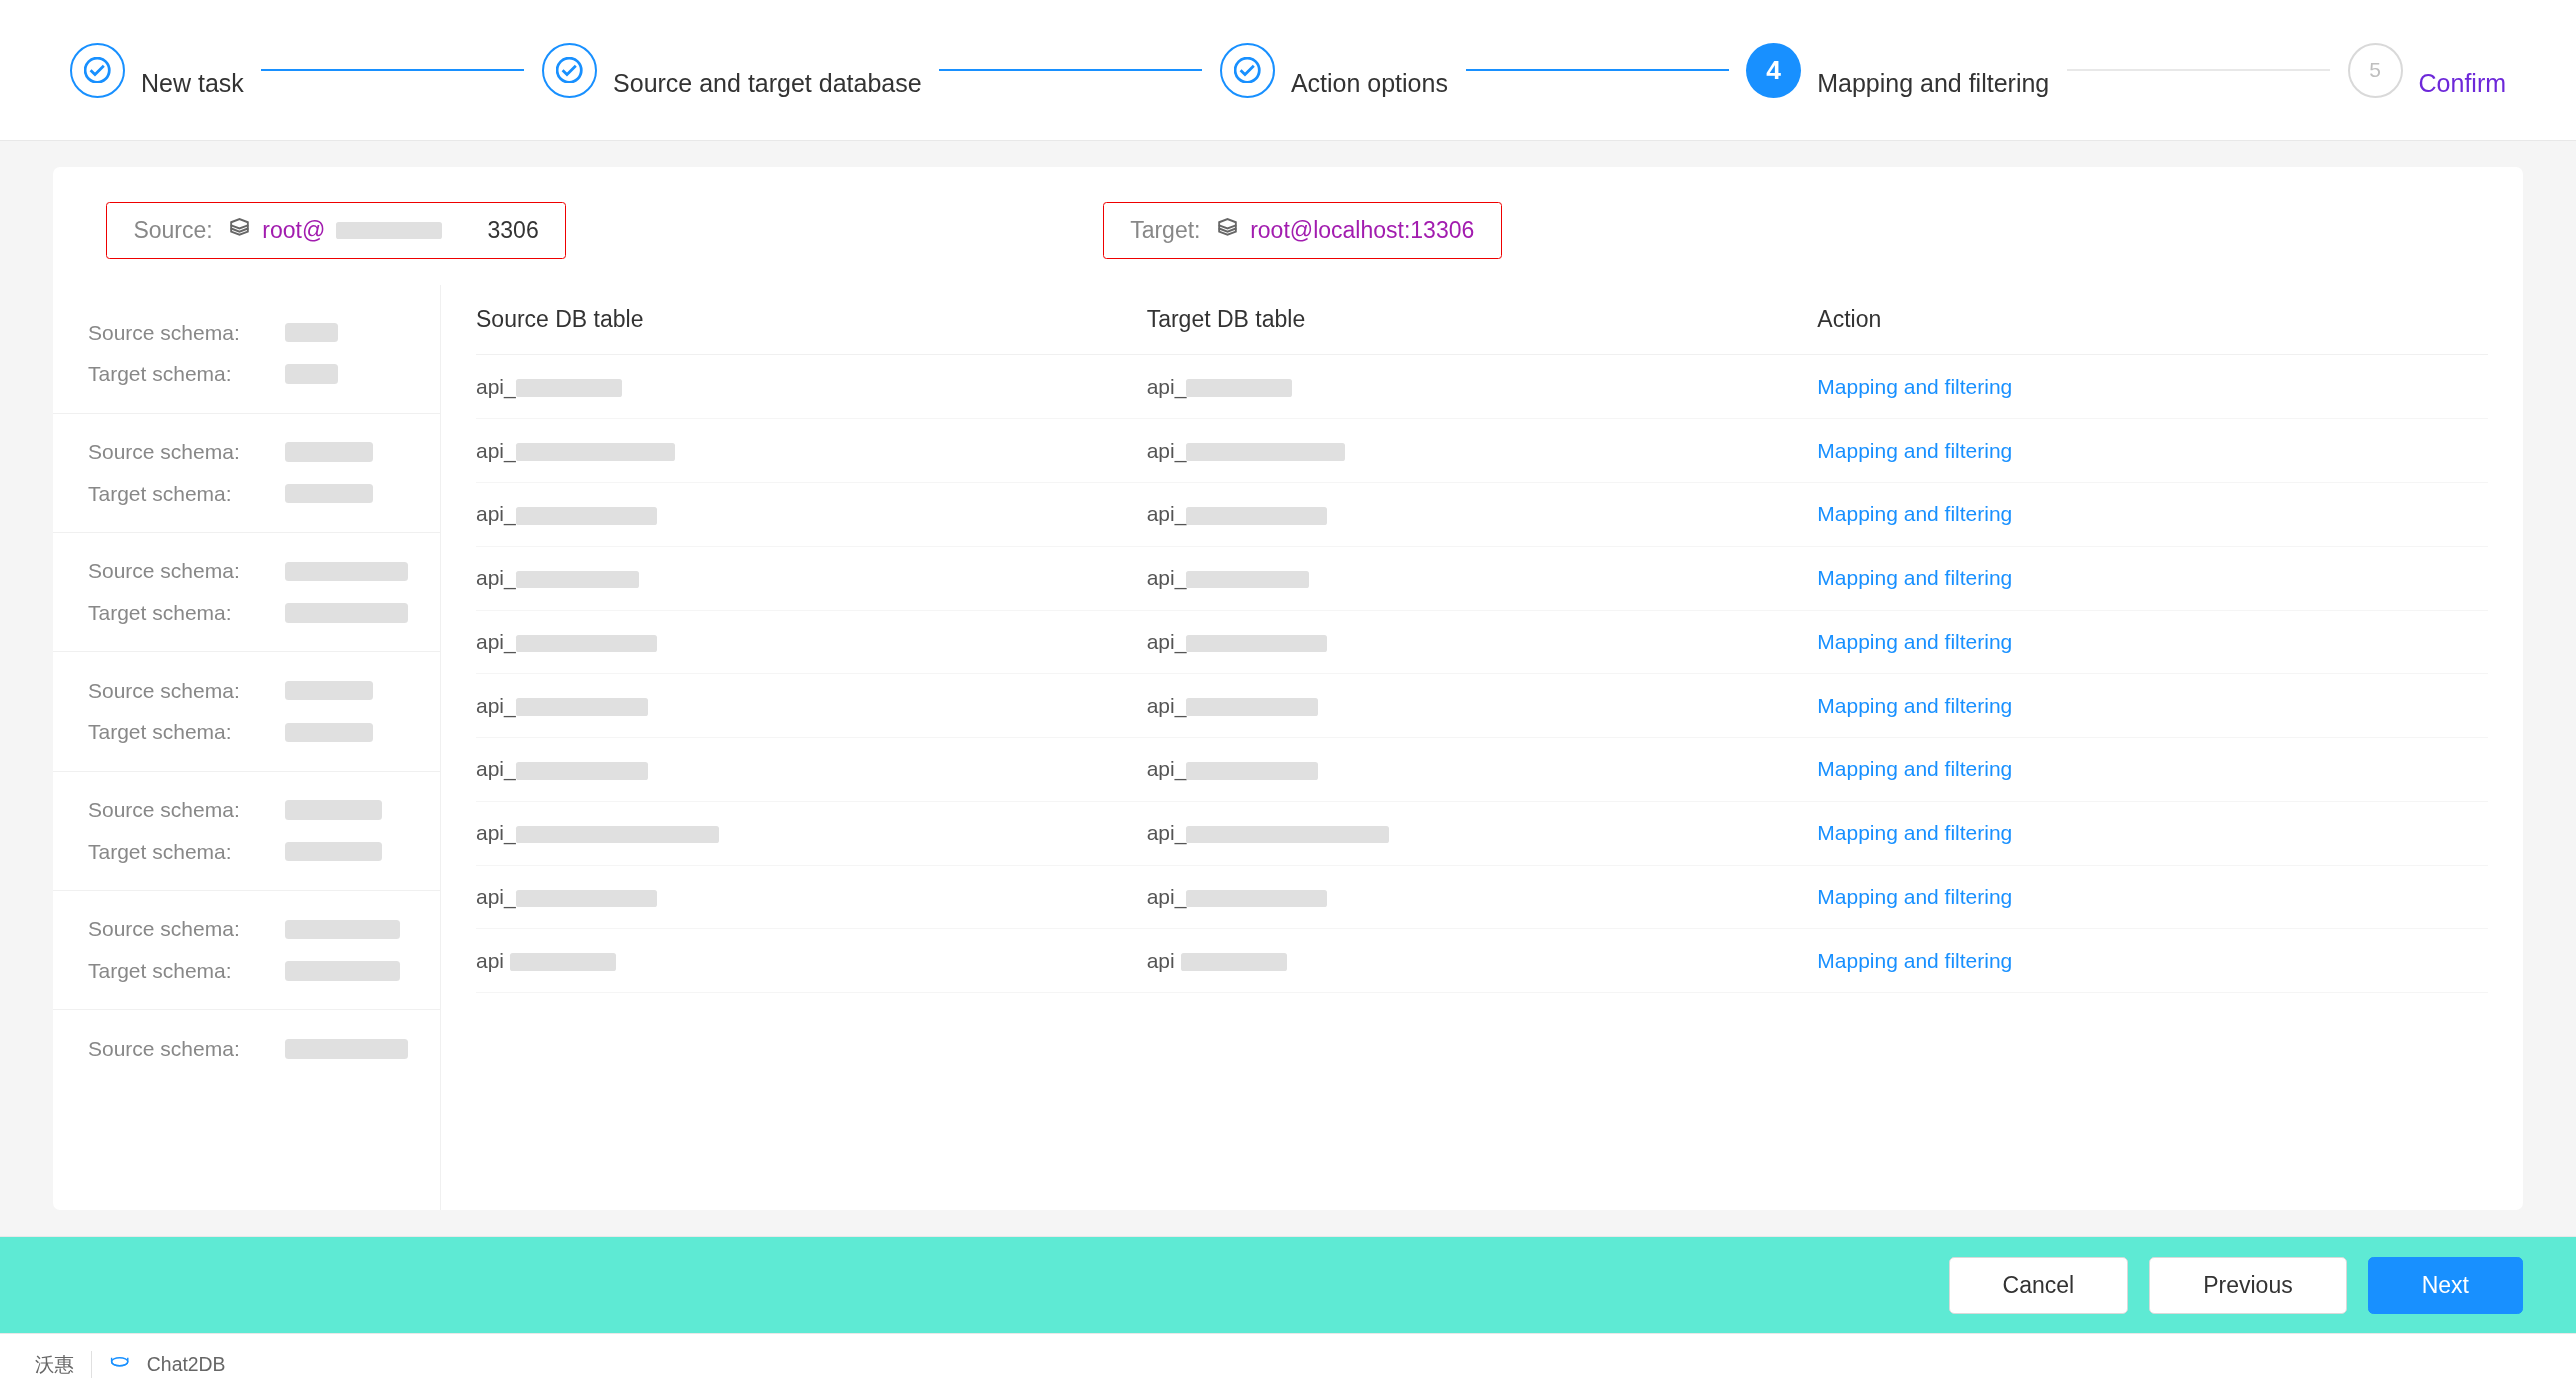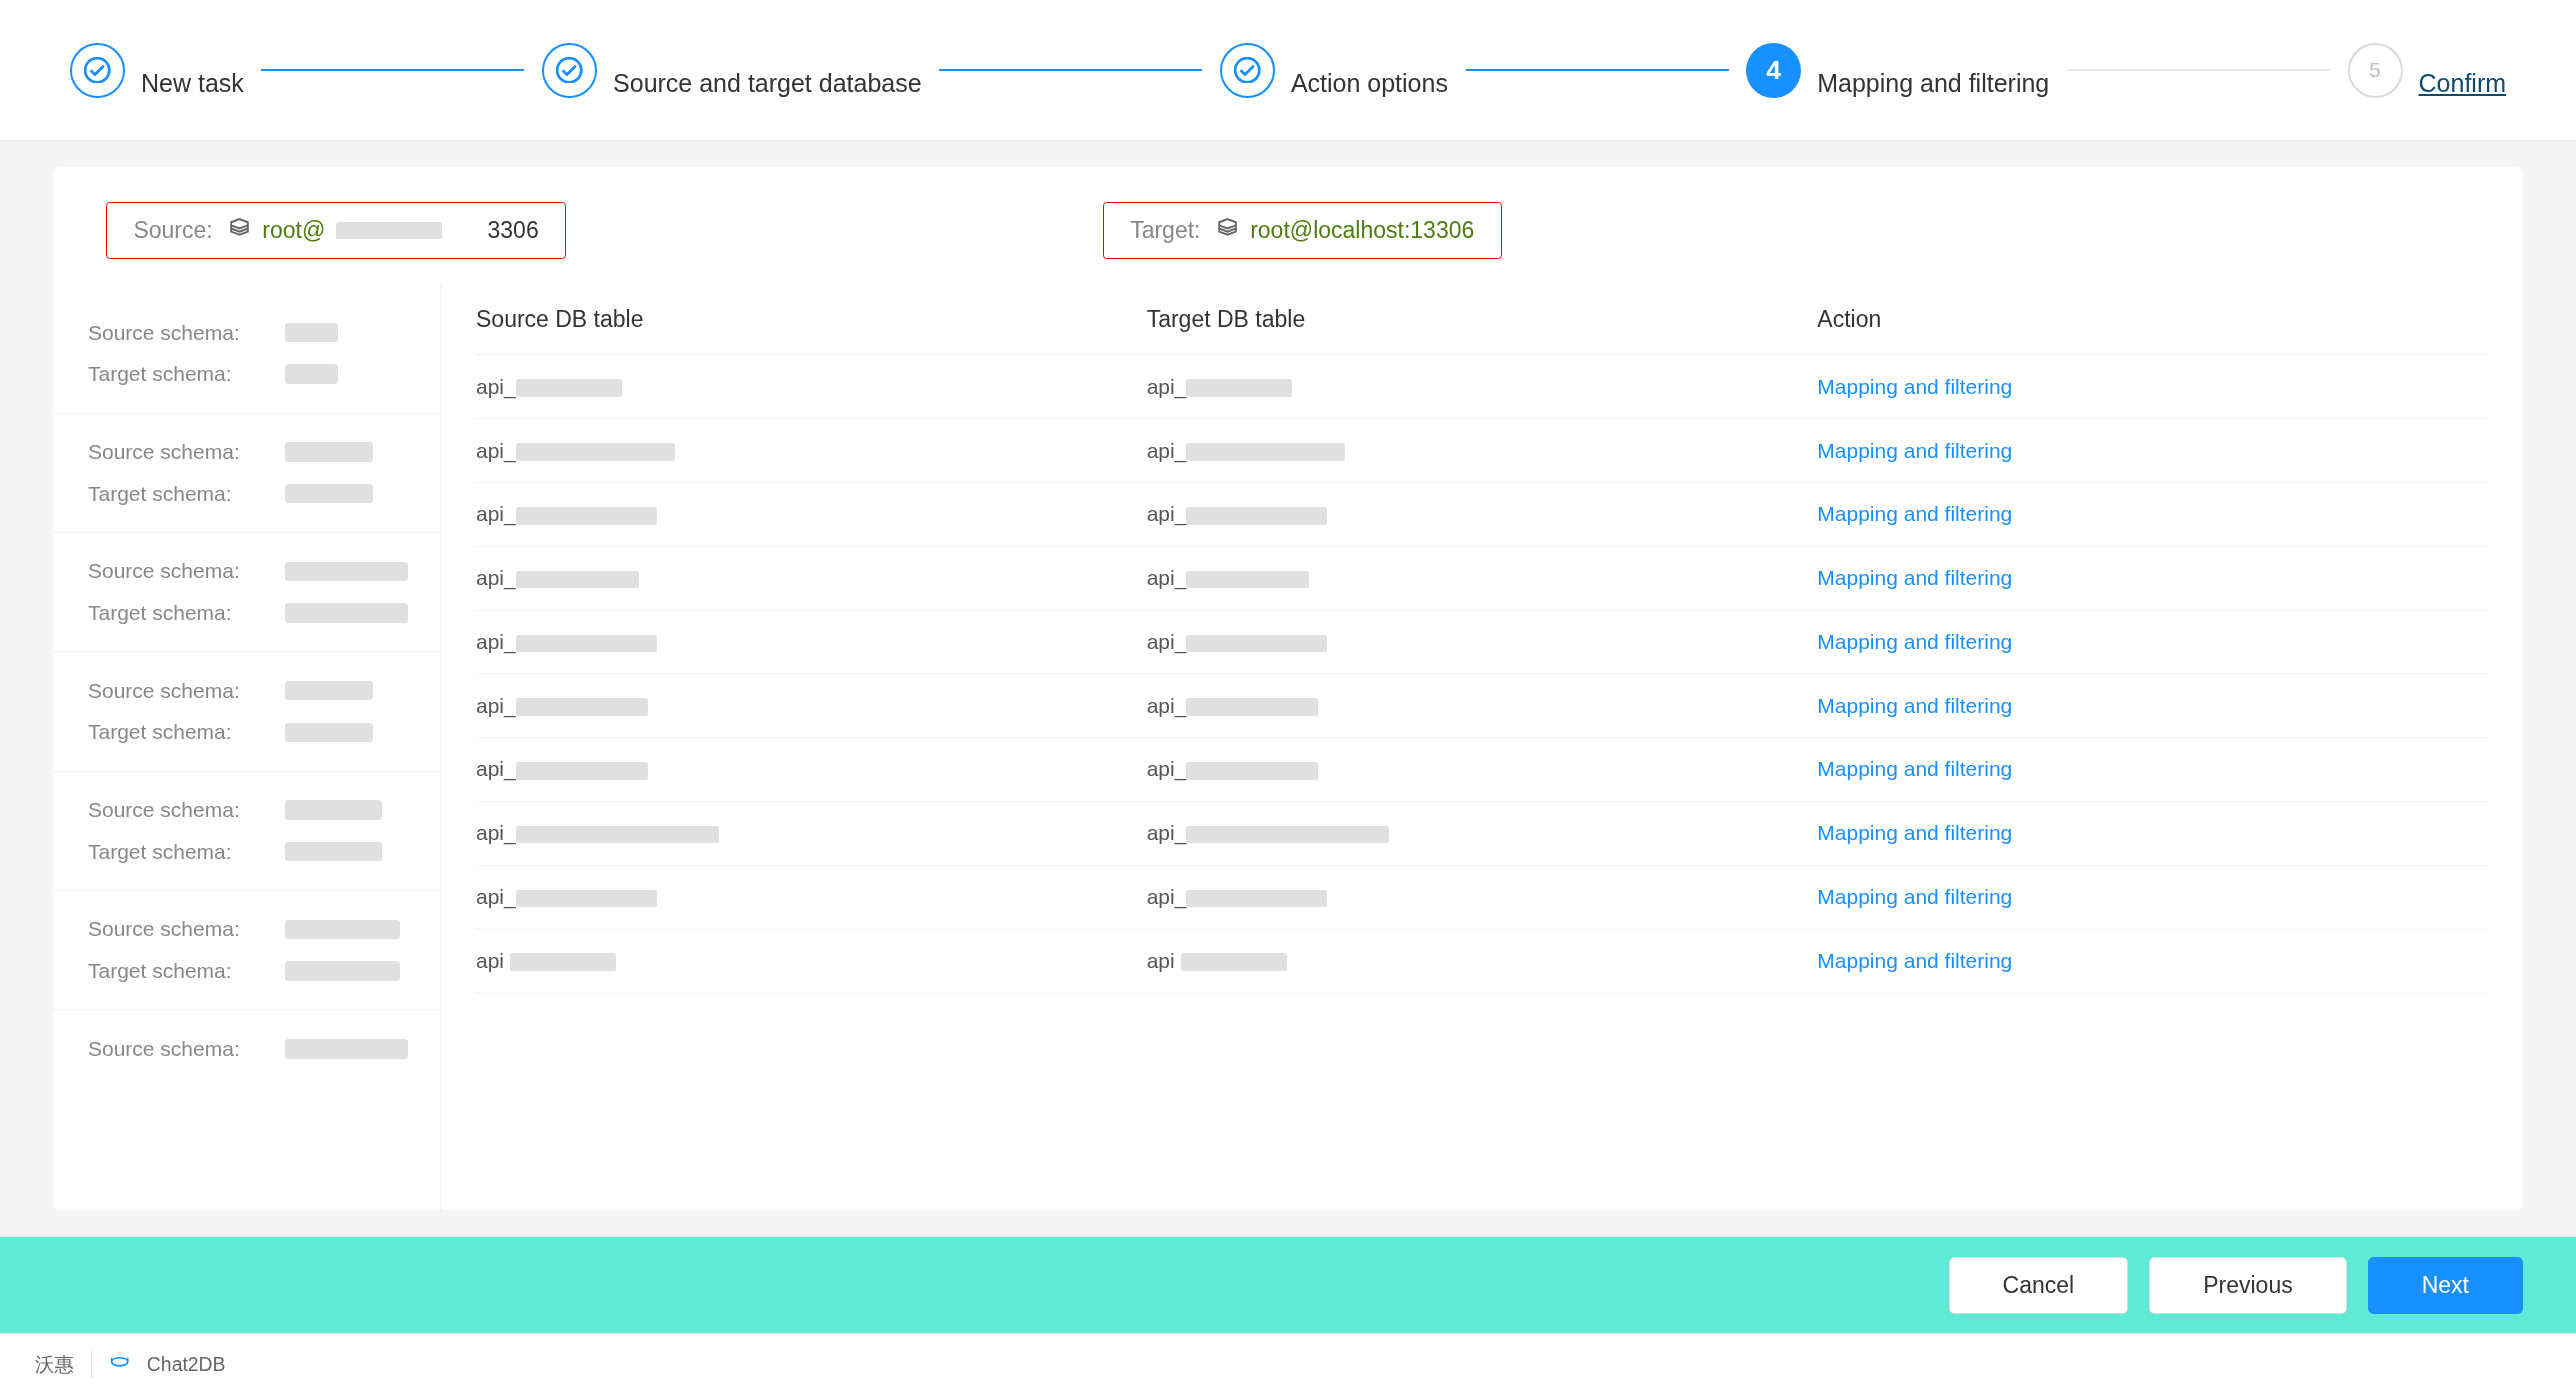--- a/index.html
+++ b/index.html
@@ -61,22 +61,21 @@
       border: 2.6px solid #d9d9d9;
       color: #bfbfbf;
       background: #fff;
       font-size: 21px;
     }
     .step-label {
       font-size: 25px;
       color: #333;
     }
     .step-label.inactive-label {
-      color: #0c4a6e;
-      text-decoration: underline;
+      color: #6d28d9;
     }
     .step-label.active-label {
       color: #333;
       font-weight: 500;
     }
     .step-connector {
       flex: 1;
       height: 2.6px;
       background: #1890ff;
       margin: 0 17.6px;
@@ -117,21 +116,21 @@
     }
     .db-icon {
       font-size: 21px;
       color: #666;
     }
     .db-label {
       color: #888;
       margin-right: 3.5px;
     }
     .db-value {
-      color: #4d7c0f;
+      color: #a21caf;
       font-size: 23px;
     }
     .db-port {
       margin-left: 35px;
       color: #333;
     }
 
     
     .split-layout {
       display: flex;

